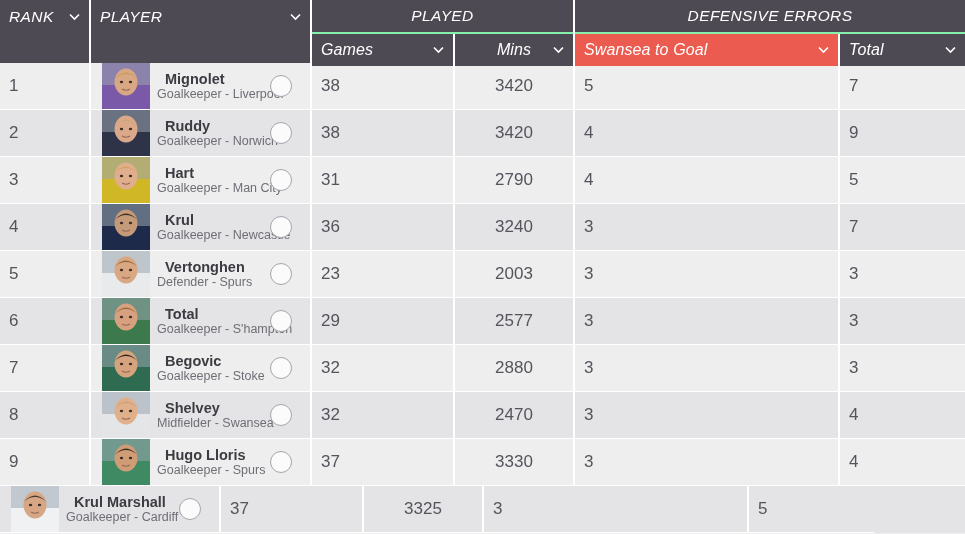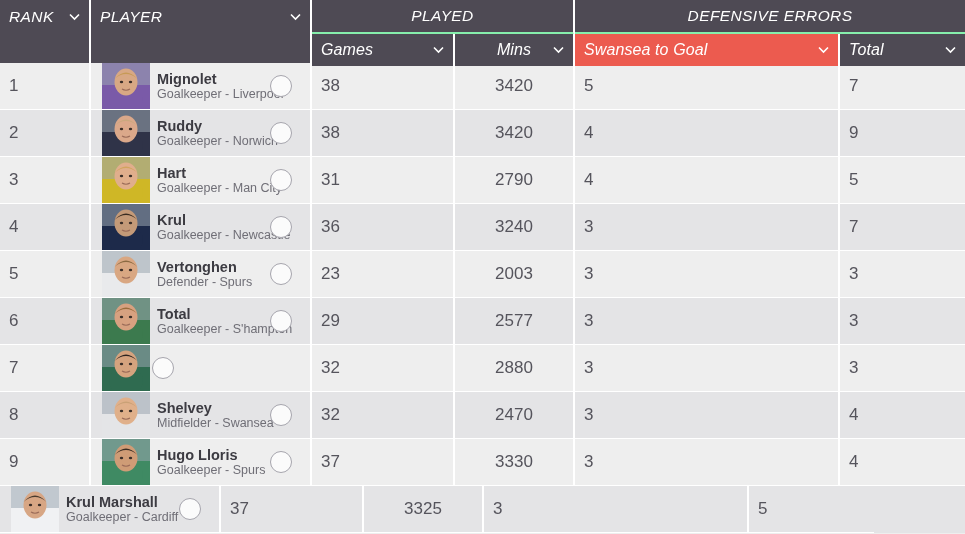--- a/index.html
+++ b/index.html
@@ -106,20 +106,21 @@
   .photo svg{display:block;width:48px;height:47px;}
   .pnames{
     flex:1 1 auto;min-width:0;
     padding-left:7px;
     display:flex;flex-direction:column;justify-content:center;
     line-height:1.12;
   }
   .pname{
     font-size:14.5px;font-weight:bold;color:#3c3b42;
     white-space:nowrap;
+    margin-left:8px;
   }
   .pmeta{
     font-size:12.5px;color:#6f6e76;
     white-space:nowrap;
   }
   .radio{
     flex:0 0 20px;width:20px;height:20px;
     border:1.6px solid #a6a5ad;border-radius:50%;
     background:#fbfbfb;
     margin-right:9px;margin-left:2px;
@@ -438,20 +439,24 @@
                 <rect x="0" y="0" width="48" height="47" fill="#2f6b50"></rect>
                 <rect x="0" y="0" width="48" height="22" fill="#9aa6b0" opacity="0.55"></rect>
                 <ellipse cx="24" cy="36" rx="17" ry="14" fill="#2f6b50"></ellipse>
                 <ellipse cx="24" cy="19" rx="11.5" ry="13.5" fill="#d5a37e"></ellipse>
                 <path d="M12.5 16 Q24 3 35.5 16 Q30 11 24 11 Q18 11 12.5 16 Z" fill="#2e2420"></path>
                 <ellipse cx="19.5" cy="19" rx="1.7" ry="1.2" fill="#3a2e28"></ellipse>
                 <ellipse cx="28.5" cy="19" rx="1.7" ry="1.2" fill="#3a2e28"></ellipse>
                 <path d="M20 26 Q24 28.5 28 26" fill="none" stroke="#9a6b58" stroke-width="1.2"></path>
               </svg>
             </div>
+            <div class="pnames">
+              <div class="pname">Begovic</div>
+              <div class="pmeta">Goalkeeper - Stoke</div>
+            </div>
             <div class="radio"></div>
           </div>
         </div>
         <div class="cell num-cell c-games">
           <span>32</span>
         </div>
         <div class="cell num-cell c-mins">
           <span>2880</span>
         </div>
         <div class="cell num-cell c-lead">

